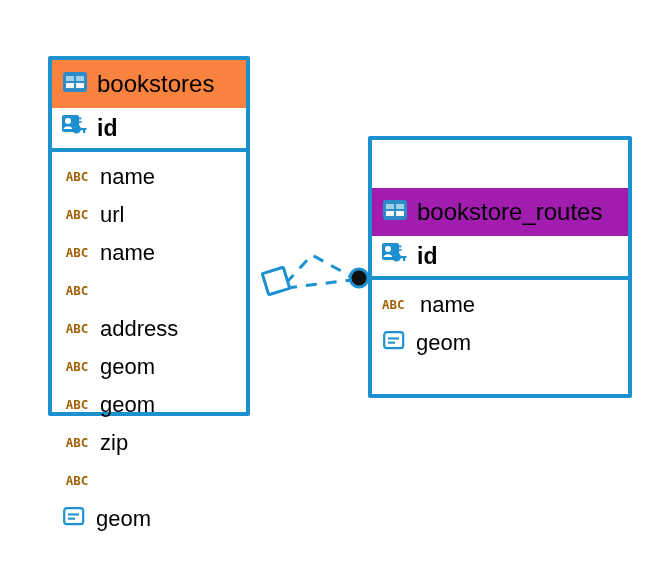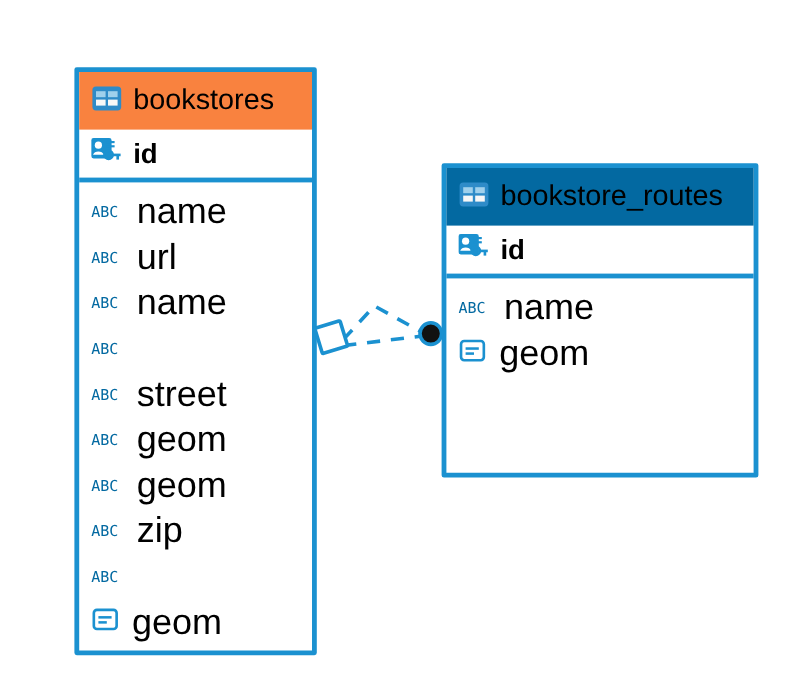--- a/index.html
+++ b/index.html
@@ -20,21 +20,21 @@
   }
 
   .entity-header{
     display:flex;align-items:center;
     gap:9px;
     height:48px;
     padding:0 10px;
     box-sizing:border-box;
   }
   .entity-header.accent{background:#F9823F;}
-  .entity-header.neutral{background:#0369a1;}
+  .entity-header.neutral{background:#a21caf;margin-top:48px;}
   .entity-title{
     font-size:24px;
     color:#000000;
     white-space:nowrap;
     line-height:1;
   }
 
   .pk-row{
     display:flex;align-items:center;gap:9px;
     height:44px;padding:0 10px;
@@ -42,39 +42,39 @@
     border-bottom:4px solid #1B91D0;
   }
   .pk-label{font-size:23px;font-weight:bold;color:#000;line-height:1;}
 
   .fields{padding:6px 0 6px 0;}
   .field-row{
     display:flex;align-items:center;gap:8px;
     height:38px;padding:0 10px;
     box-sizing:border-box;
   }
-  .field-label{font-size:30px;color:#000;line-height:1;white-space:nowrap;}
+  .field-label{font-size:22px;color:#000;line-height:1;white-space:nowrap;}
 
   .ico{flex:0 0 auto;display:block;}
 
   
   .abc-ico{
     font-family:"DejaVu Sans Mono","Liberation Mono",monospace;
-    font-size:12.5px;font-weight:normal;color:#0369a1;
+    font-size:12.5px;font-weight:bold;color:#a16207;
     letter-spacing:0px;line-height:1;width:30px;
   }
 
   #link-layer{position:absolute;left:0;top:0;width:654px;height:570px;pointer-events:none;}
 </style>
 </head>
 <body>
 
 <div id="canvas">
 
-  <div class="entity" style="left:62px;top:56px;width:202px;height:490px;">
+  <div class="entity" style="left:48px;top:56px;width:202px;height:360px;text-align:center;">
 
     <div class="entity-header accent">
       <span class="ico">
         <svg width="26" height="22" viewBox="0 0 26 22">
           <rect x="1" y="1" width="24" height="20" rx="3" fill="#2E8BC8"></rect>
           <rect x="4" y="5" width="8" height="5" fill="#9FD0EC"></rect>
           <rect x="14" y="5" width="8" height="5" fill="#9FD0EC"></rect>
           <rect x="4" y="12" width="8" height="5" fill="#F7F7F7"></rect>
           <rect x="14" y="12" width="8" height="5" fill="#F7F7F7"></rect>
         </svg>
@@ -109,21 +109,21 @@
       </div>
       <div class="field-row">
         <span class="ico abc-ico">ABC</span>
         <span class="field-label">name</span>
       </div>
       <div class="field-row">
         <span class="ico abc-ico">ABC</span>
       </div>
       <div class="field-row">
         <span class="ico abc-ico">ABC</span>
-        <span class="field-label">street</span>
+        <span class="field-label">address</span>
       </div>
       <div class="field-row">
         <span class="ico abc-ico">ABC</span>
         <span class="field-label">geom</span>
       </div>
       <div class="field-row">
         <span class="ico abc-ico">ABC</span>
         <span class="field-label">geom</span>
       </div>
       <div class="field-row">

